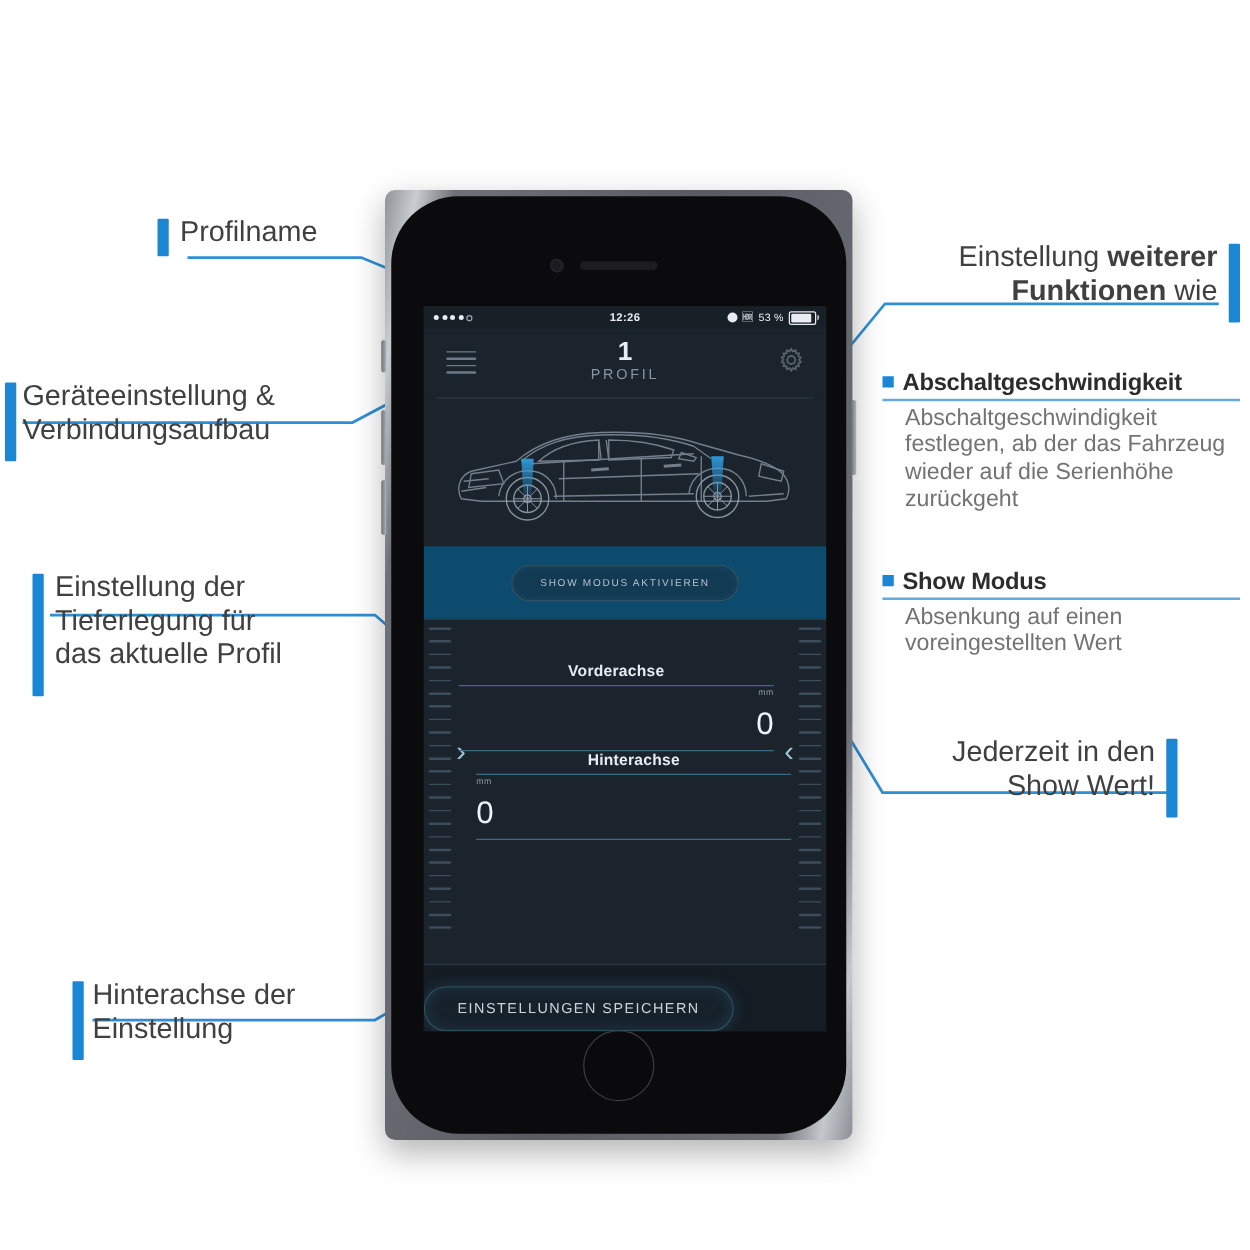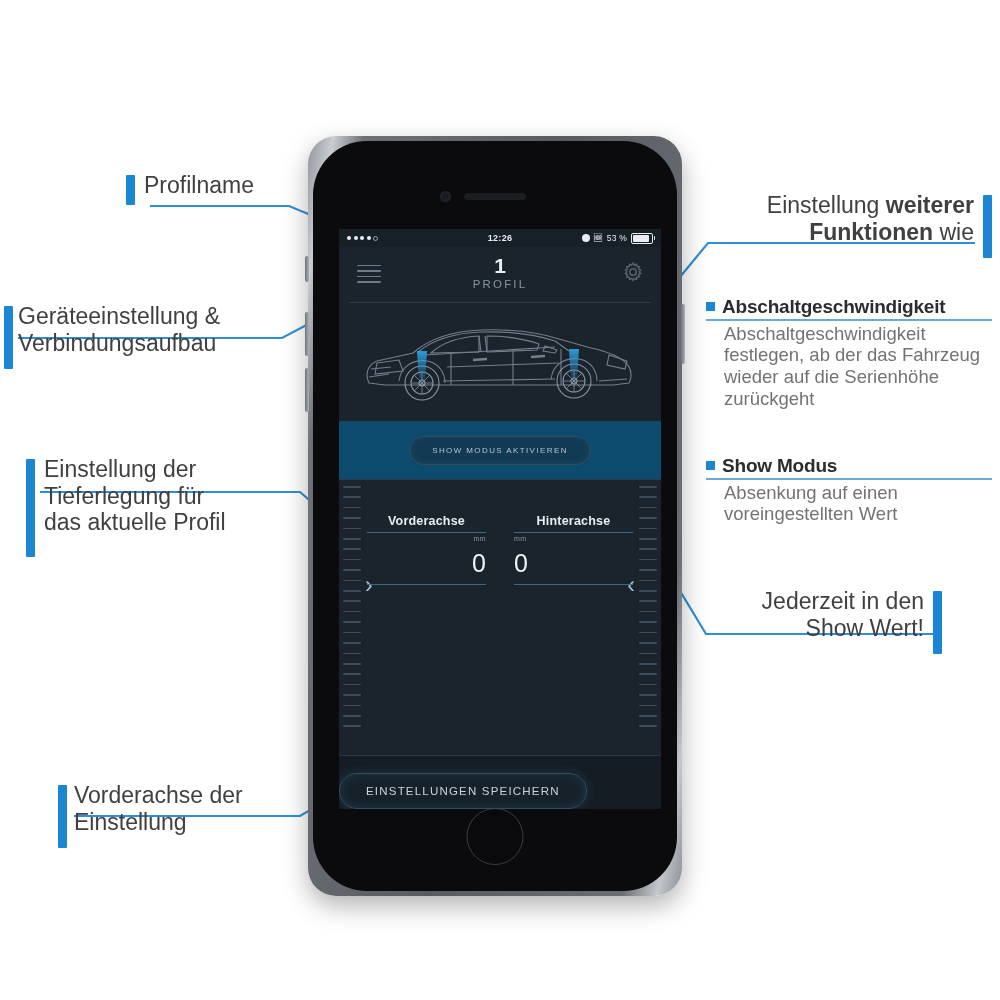--- a/index.html
+++ b/index.html
@@ -5,22 +5,22 @@
   html,body{margin:0;padding:0;}
   body{
     width:1000px;height:1000px;background:#ffffff;overflow:hidden;position:relative;
     font-family:"Liberation Sans","DejaVu Sans",sans-serif;
     -webkit-font-smoothing:antialiased;
   }
   #root{position:absolute;inset:0;}
 
   
   .phone{
-    position:absolute;left:308px;top:136px;width:374px;height:760px;
-    border-radius:28px;
+    position:absolute;left:308px;top:152px;width:374px;height:760px;
+    border-radius:8px;
     background:linear-gradient(100deg,#8f9399 0%,#c9ccd1 5%,#6e7278 11%,#585c62 50%,#6a6e74 88%,#c4c7cc 95%,#8b8f95 100%);
     box-shadow:0 10px 26px rgba(0,0,0,.30);
   }
   .phone-inner{
     position:absolute;left:5px;top:5px;right:5px;bottom:5px;
     border-radius:54px;background:#0b0b0d;
   }
   .phone-btn{position:absolute;background:linear-gradient(90deg,#6e7278,#aeb2b8);border-radius:3px;}
   .btn-silent{left:-3px;top:120px;width:4px;height:26px;}
   .btn-volup{left:-3px;top:176px;width:4px;height:44px;}
@@ -88,21 +88,21 @@
 
   
   .axis-panel{position:relative;height:275px;background:#1b232c;}
   .ticks{position:absolute;top:6px;bottom:28px;width:22px;display:flex;flex-direction:column;justify-content:space-between;}
   .ticks.left{left:4px;align-items:flex-start;}
   .ticks.right{right:4px;align-items:flex-end;}
   .ticks span{display:block;height:1.6px;background:#3c4c5b;border-radius:1px;}
   .ticks.left span{width:18px;}
   .ticks.right span{width:18px;}
 
-  .axis-cols{position:absolute;left:28px;right:28px;top:34px;display:flex;}
+  .axis-cols{position:absolute;left:28px;right:28px;top:34px;display:flex;flex-direction:column;}
   .axis-col{flex:1;position:relative;}
   .axis-col.left{padding-right:14px;}
   .axis-col.right{padding-left:14px;}
   .axis-title{color:#e6ecf2;font-size:12.5px;font-weight:600;letter-spacing:.2px;padding-bottom:4px;}
   .axis-col.left .axis-title{text-align:center;}
   .axis-col.right .axis-title{text-align:center;}
   .axis-hr{height:1px;background:#3f6a84;}
   .unit{color:#8b98a5;font-size:7px;letter-spacing:.4px;margin-top:2px;}
   .axis-col.left .unit{text-align:right;}
   .axis-col.right .unit{text-align:left;}
@@ -383,21 +383,21 @@
     <div style="margin-left:18px;">
       <div class="ann-txt">Einstellung der</div>
       <div class="ann-txt">Tieferlegung für</div>
       <div class="ann-txt">das aktuelle Profil</div>
     </div>
   </div>
 
   <div class="ann" style="left:58px;top:782px;">
     <div class="bar" style="left:0;top:3px;height:63px;"></div>
     <div style="margin-left:16px;">
-      <div class="ann-txt">Vorderachse der</div>
+      <div class="ann-txt">Hinterachse der</div>
       <div class="ann-txt">Einstellung</div>
     </div>
   </div>
 
   <div class="ann" style="left:706px;top:192px;width:286px;text-align:right;">
     <div class="bar" style="right:0;left:auto;top:3px;height:63px;"></div>
     <div style="margin-right:18px;">
       <div class="ann-txt">
         <span>Einstellung </span><span style="font-weight:700;">weiterer</span>
       </div>

